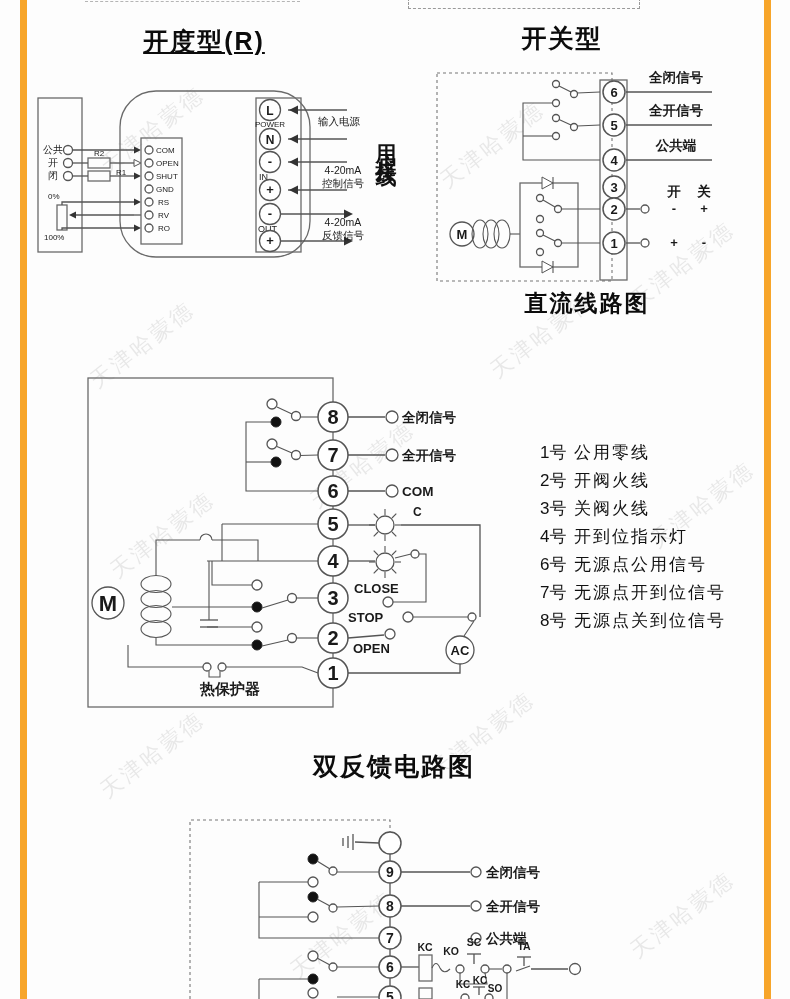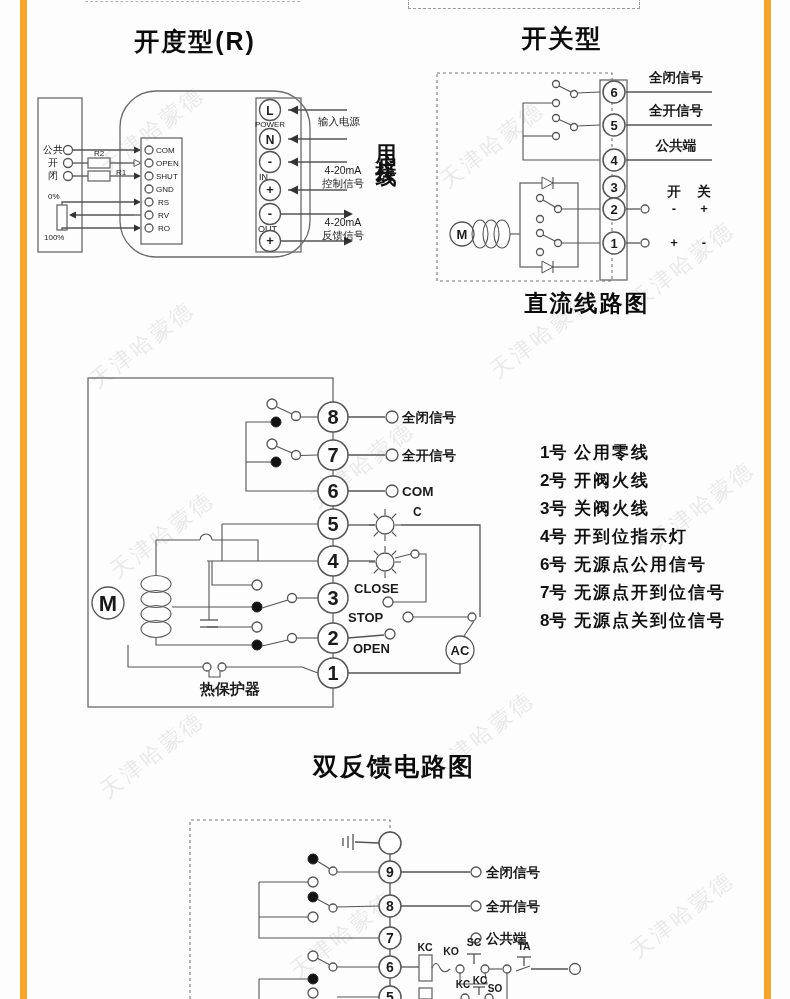--- a/index.html
+++ b/index.html
@@ -24,21 +24,21 @@
   .fc{stroke:#222;fill:#111;}
   .arr{fill:#333;stroke:none;}
   .arrO{fill:#fff;stroke:#555;stroke-width:1;}
   .s8{font-size:8px;} .s9{font-size:9px;} .s10{font-size:10px;} .s11{font-size:10.5px;}
   .s12{font-size:12px;} .s13{font-size:13px;} .bld{font-weight:bold;}
   .num{font-size:13px;font-weight:bold;} .numC{font-size:20px;font-weight:bold;}
   .numD{font-size:14px;font-weight:bold;}
   .zh{font-size:13.5px;font-weight:bold;}
   .dashrem{position:absolute;border:1px dashed #9a9a9a;border-top:none;}
   #legend{position:absolute;left:540px;top:438px;}
-  .lrow{display:flex;height:28px;align-items:center;font-size:17px;color:#111;font-weight:700;}
+  .lrow{display:flex;height:28px;align-items:center;font-size:17px;color:#111;font-weight:400;}
   .lnum{width:34px;} .ltxt{letter-spacing:2px;}
 </style>
 </head>
 <body>
 <div id="page">
 
 <div class="accent" style="left:20px;"></div>
 <div class="accent" style="left:764px;"></div>
 
 <div style="position:absolute;left:85px;top:1px;width:215px;border-top:1px dashed #b5b5b5;"></div>
@@ -50,21 +50,21 @@
 <div class="wm" style="left:480px;top:320px;">天津哈蒙德</div>
 <div class="wm" style="left:100px;top:520px;">天津哈蒙德</div>
 <div class="wm" style="left:300px;top:450px;">天津哈蒙德</div>
 <div class="wm" style="left:620px;top:250px;">天津哈蒙德</div>
 <div class="wm" style="left:90px;top:740px;">天津哈蒙德</div>
 <div class="wm" style="left:420px;top:720px;">天津哈蒙德</div>
 <div class="wm" style="left:640px;top:490px;">天津哈蒙德</div>
 <div class="wm" style="left:280px;top:920px;">天津哈蒙德</div>
 <div class="wm" style="left:620px;top:900px;">天津哈蒙德</div>
 
-<div class="title t26" style="left:75px;top:25px;width:240px;">开度型(R)</div>
+<div class="title t26" style="left:84px;top:25px;width:240px;text-decoration:underline;">开度型(R)</div>
 <div class="vert" style="left:372px;top:128px;">用户接线</div>
 
 <svg style="left:30px;top:80px;" width="400" height="195" viewBox="0 0 400 195">
 
   <rect class="box" x="90" y="11" width="190" height="166" rx="36"></rect>
 
   <g>
     <rect class="box" x="8" y="18" width="44" height="154"></rect>
     <text class="s10" x="33" y="73" text-anchor="end">公共</text>
     <circle class="oc" cx="38" cy="70" r="4.5"></circle>

